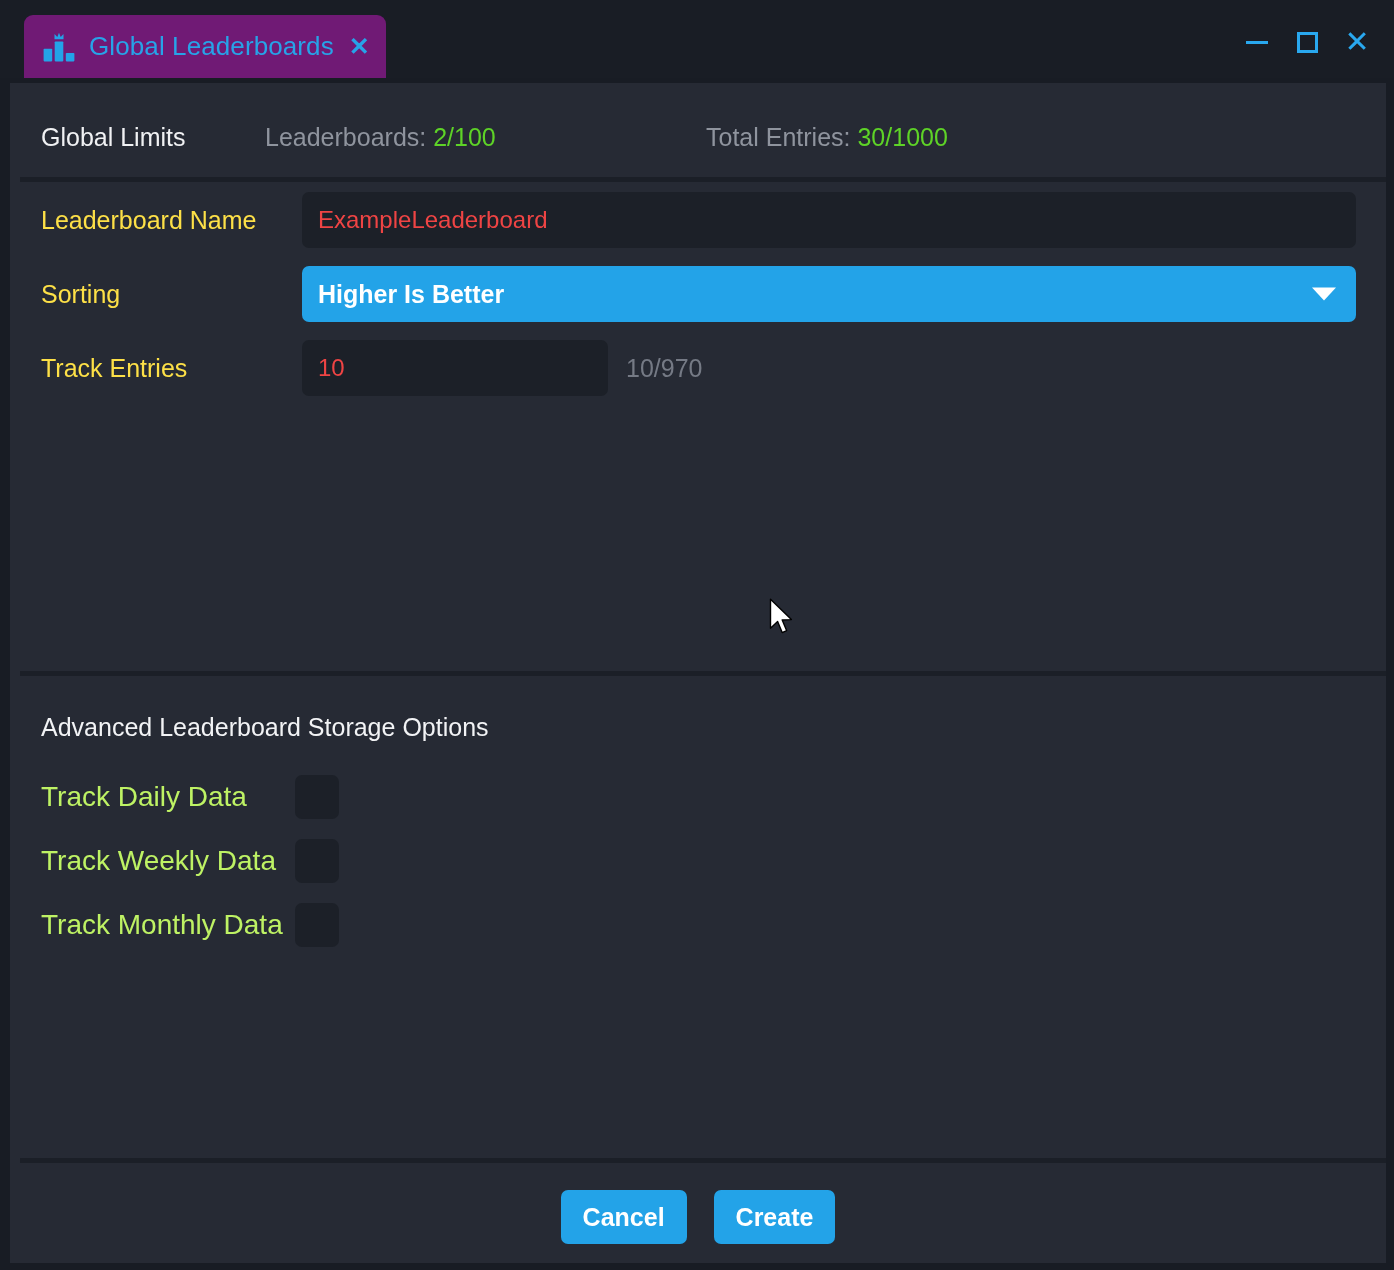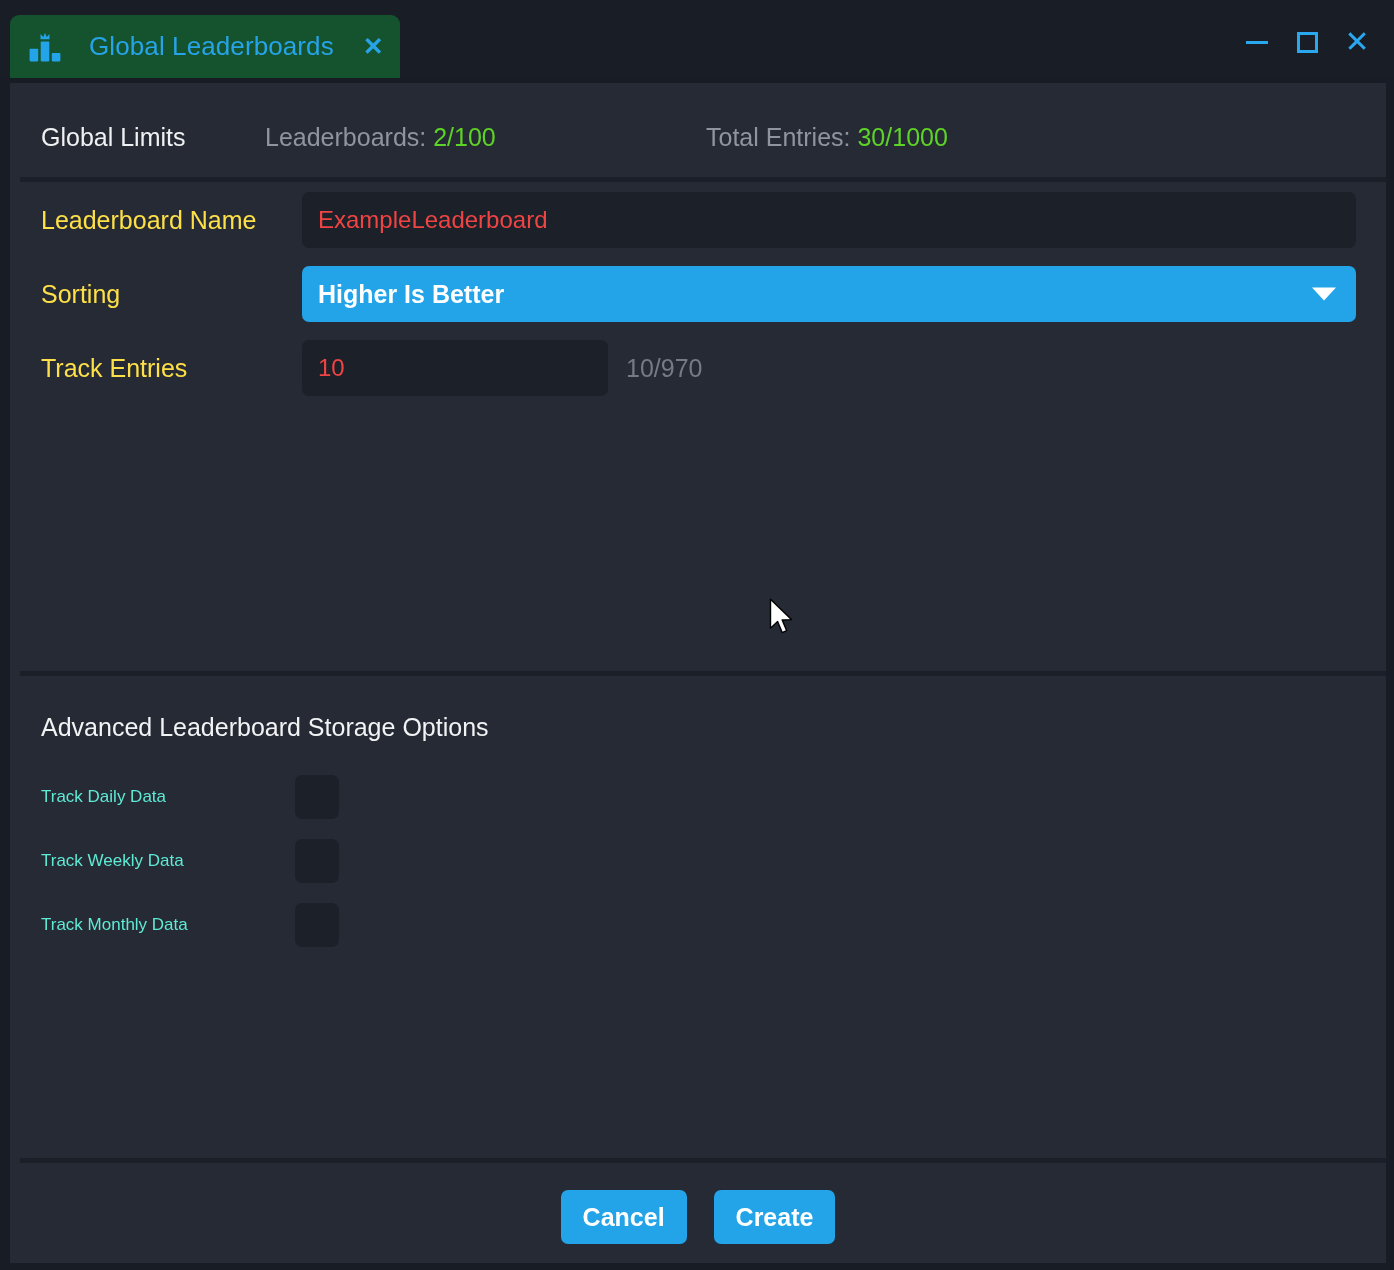--- a/index.html
+++ b/index.html
@@ -26,28 +26,28 @@
   .tabbar {
     position: absolute;
     left: 0;
     top: 0;
     width: 1394px;
     height: 78px;
     background: #191d25;
   }
   .tab {
     position: absolute;
-    left: 10px;
+    left: 24px;
     top: 15px;
     height: 63px;
     display: flex;
     align-items: center;
-    gap: 14px;
+    gap: 0px;
     padding: 0 16px 0 18px;
-    background: #14532d;
+    background: #701a75;
     border-radius: 9px 9px 0 0;
     box-sizing: border-box;
   }
   .tab-icon {
     width: 34px;
     height: 30px;
     position: relative;
     margin-right: 13px;
     flex: none;
   }
@@ -245,22 +245,22 @@
   .check-row {
     position: absolute;
     left: 0;
     height: 44px;
     display: flex;
     align-items: center;
   }
   .check-label {
     position: absolute;
     left: 31px;
-    color: #5eead4;
-    font-size: 17px;
+    color: #bef264;
+    font-size: 28px;
     white-space: nowrap;
     top: 50%;
     transform: translateY(-50%);
   }
   .checkbox {
     position: absolute;
     left: 285px;
     top: 0;
     width: 44px;
     height: 44px;

